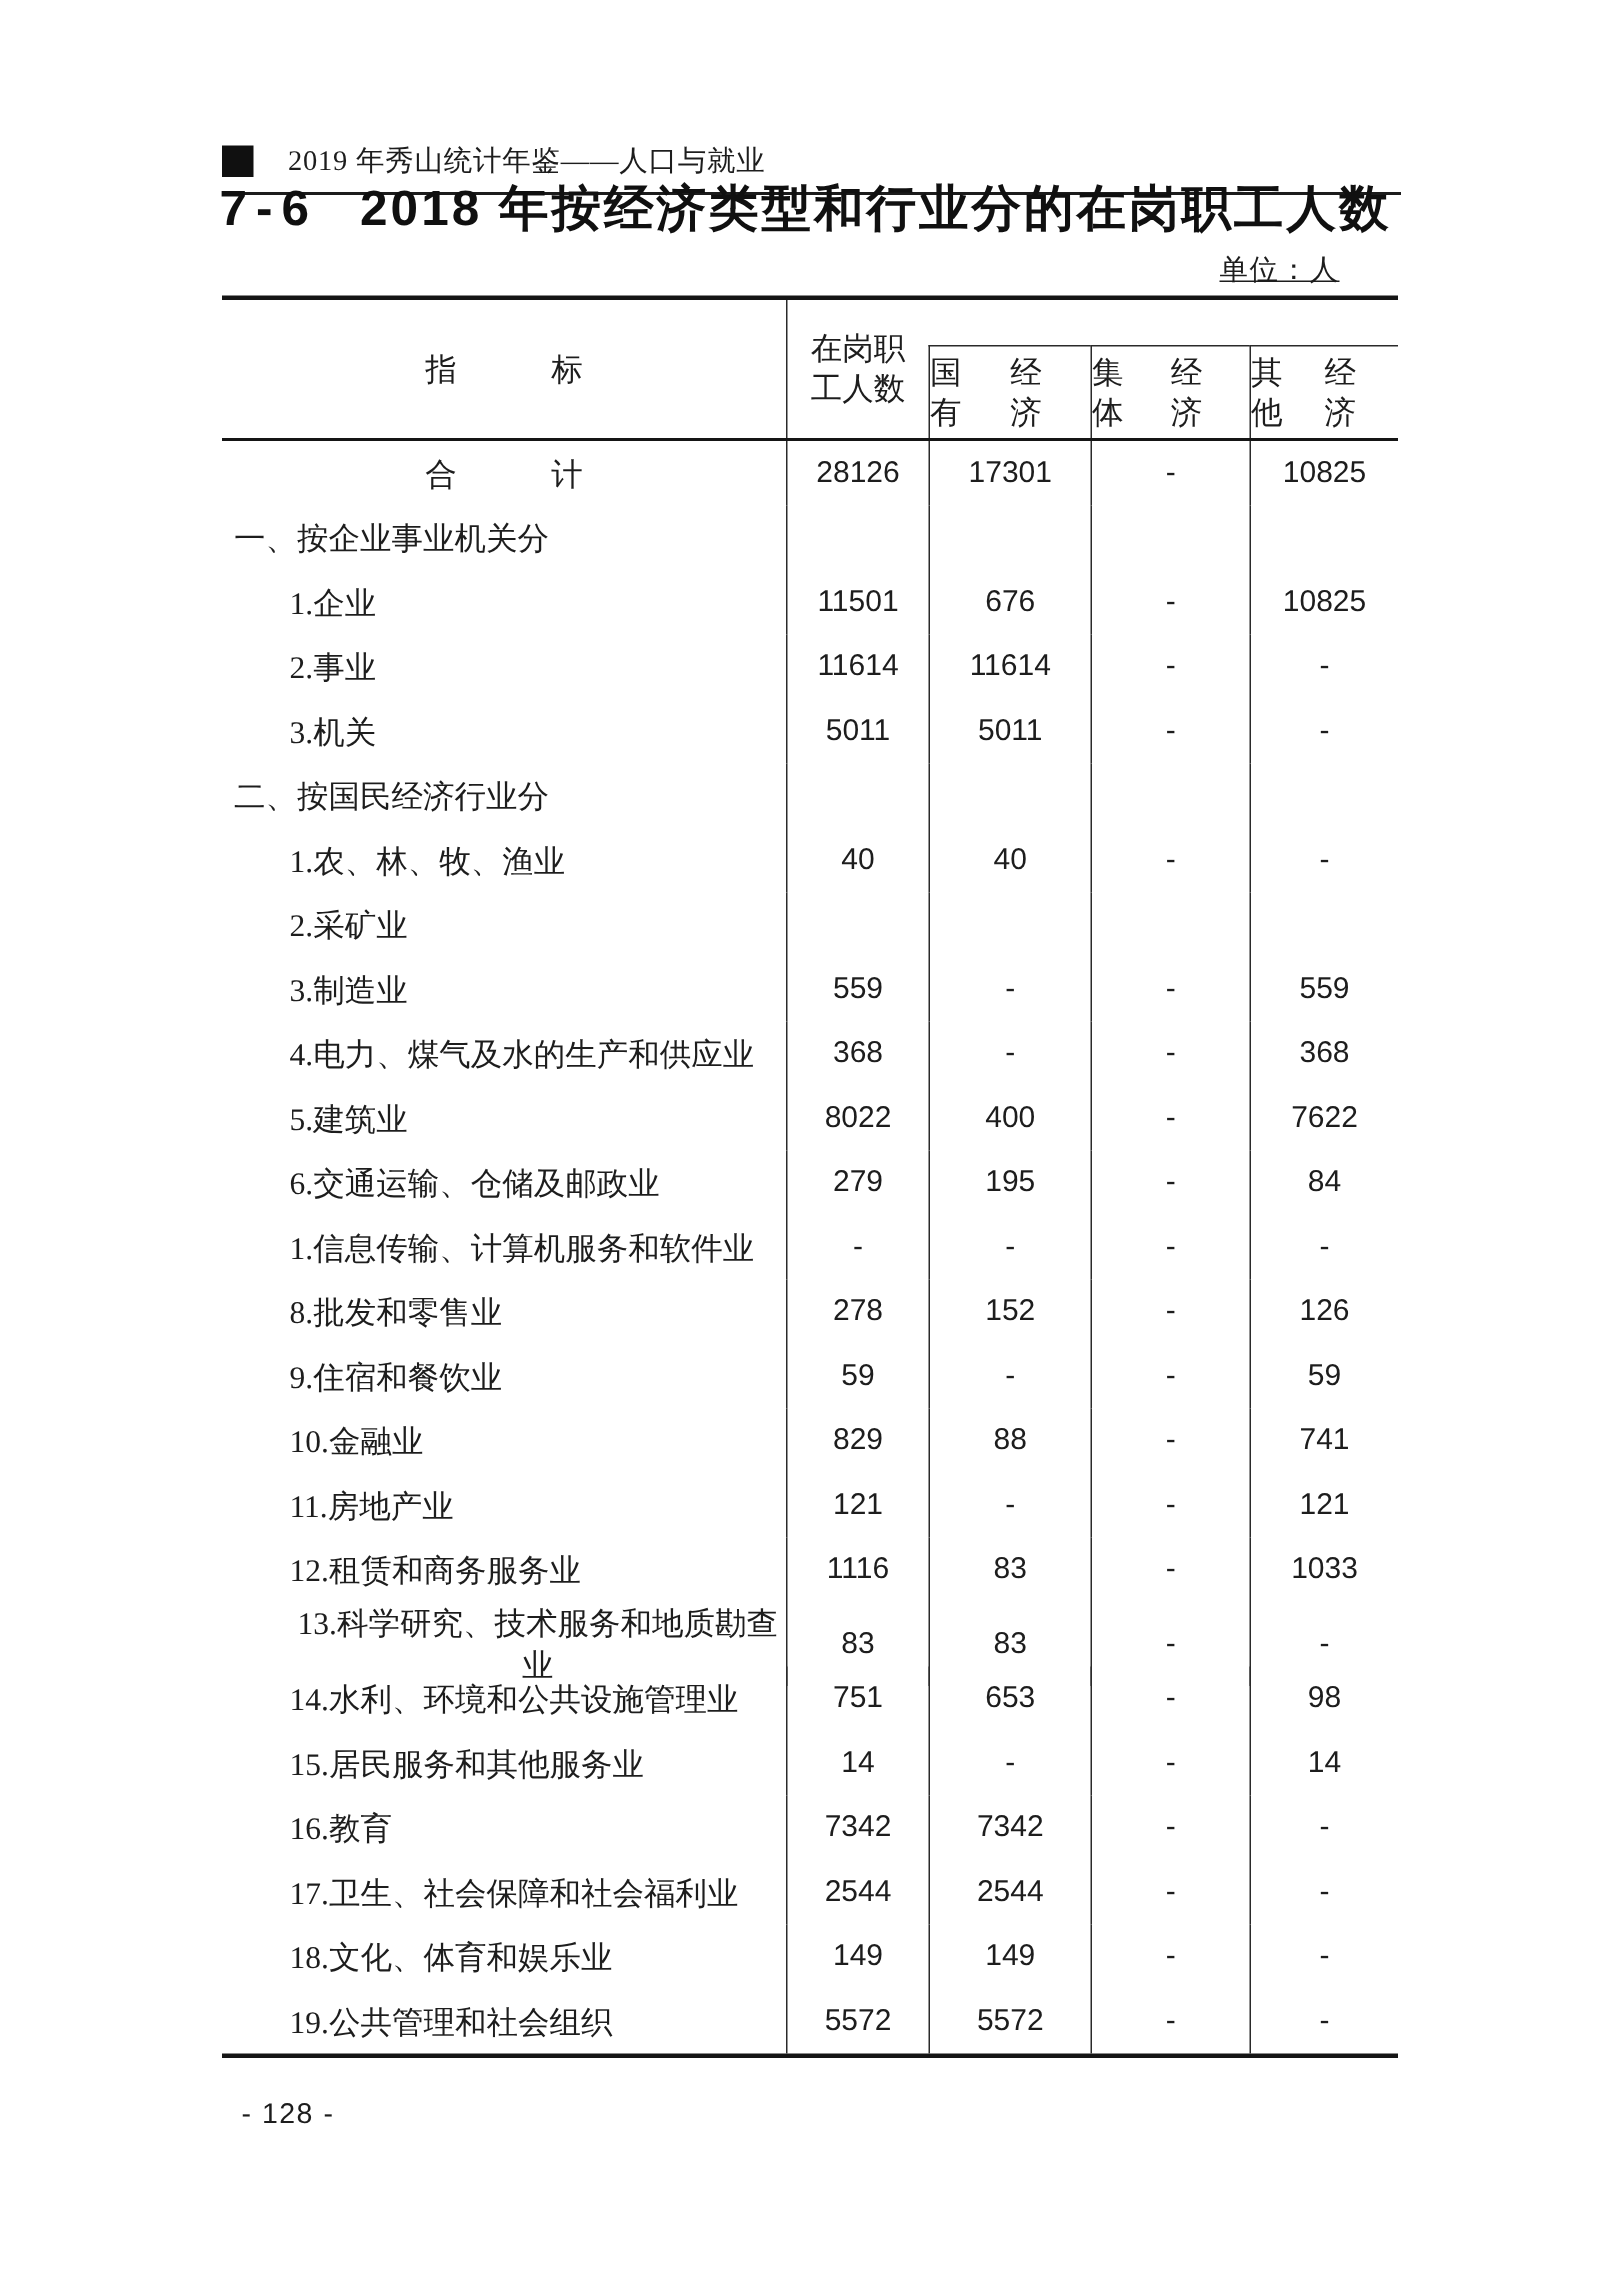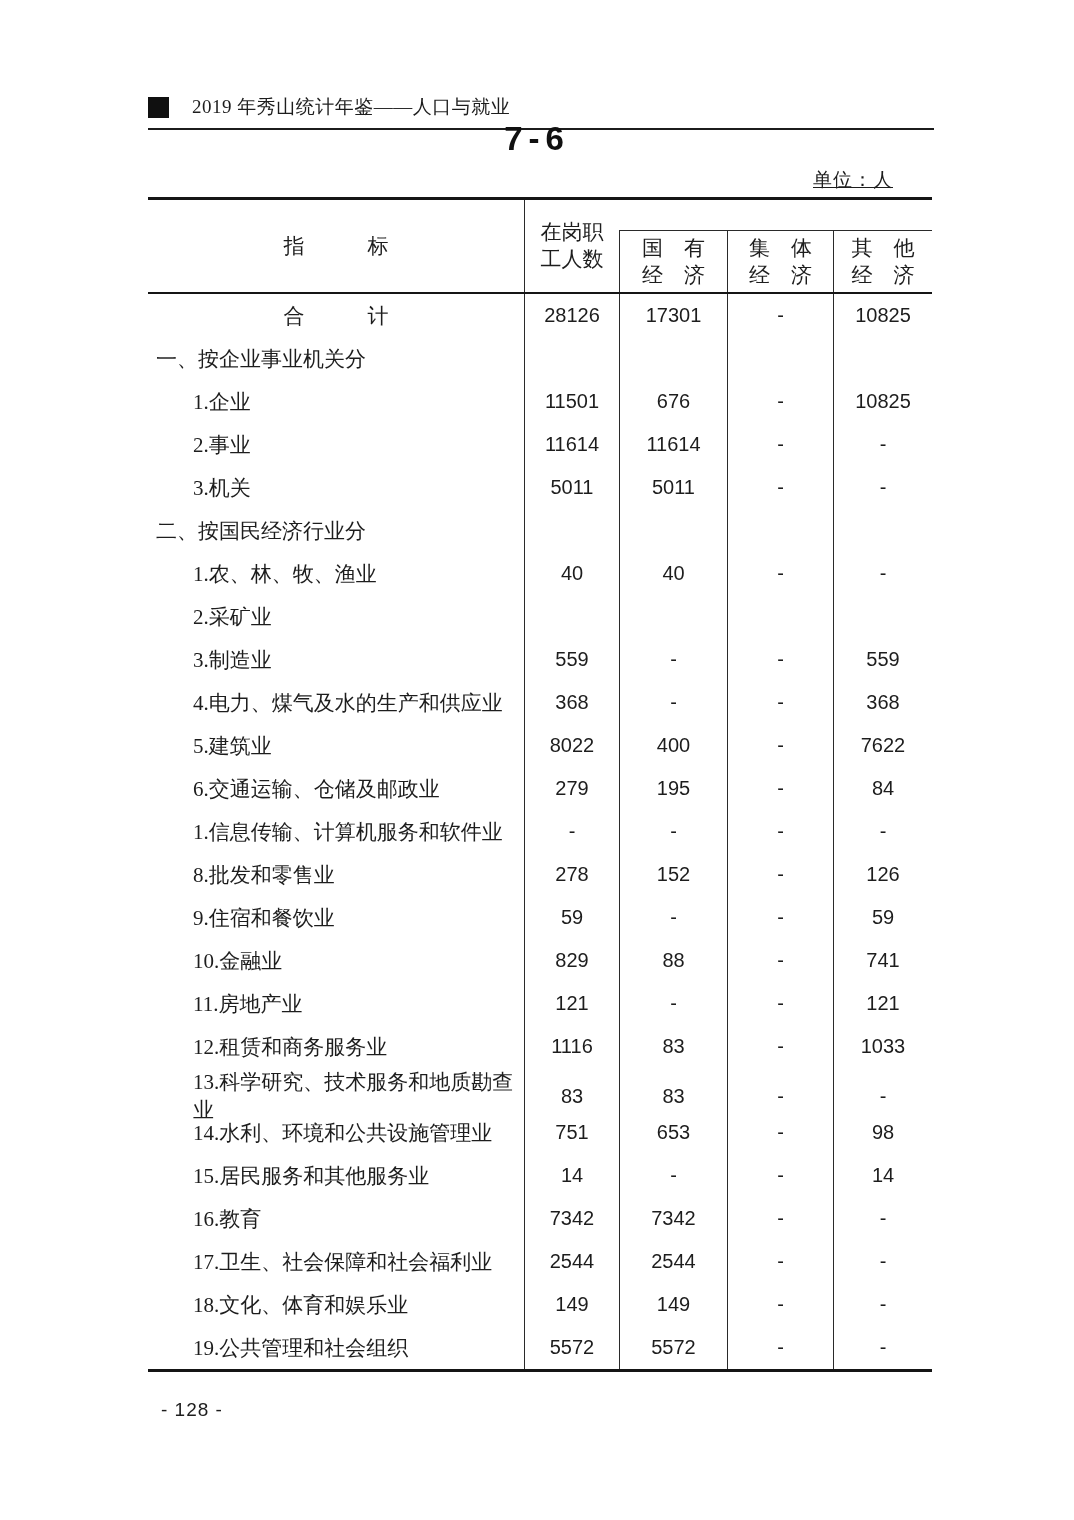--- a/index.html
+++ b/index.html
@@ -47,33 +47,33 @@
   }
   .th { display:flex; align-items:center; justify-content:center; }
   .th-indicator { grid-area:1/1/3/2; }
   .th-total {
     grid-area:1/2/3/3; border-left:1.5px solid #2a2a2a;
     flex-direction:column; line-height:27px;
   }
   .th-gap { grid-area:1/3/2/6; }
   .th-sub {
     border-left:1.5px solid #2a2a2a; border-top:1.5px solid #2a2a2a;
-    flex-direction:column; line-height:27px;font-family:Liberation Serif, serif;
+    line-height:27px;font-family:Liberation Serif, serif;
   }
   .th-sub-state      { grid-area:2/3/3/4; }
   .th-sub-collective { grid-area:2/4/3/5; }
   .th-sub-other      { grid-area:2/5/3/6; }
 
   .tbody { }
   .row {
     display:grid;
     grid-template-columns:376px 95px 108px 106px 99px;
     height:43px;
   }
-  .c-label { display:flex; align-items:center; font-size:21px; }
+  .c-label { display:flex; align-items:center; font-size:21px;text-align:center; }
   .row-total   .c-label { justify-content:center; }
   .row-section .c-label { padding-left:8px; }
   .row-item    .c-label { padding-left:45px; }
   .c-val {
     display:flex; align-items:center; justify-content:center;
     border-left:1.5px solid #2a2a2a;
     font-family:"Liberation Sans","DejaVu Sans",sans-serif;
     font-size:20px;
   }
 
@@ -86,20 +86,21 @@
 </head>
 <body>
 
 <div class="page-header">
   <span class="hdr-square"></span>
   <span>2019 年秀山统计年鉴——人口与就业</span>
 </div>
 
 <div class="title-row">
   <span class="title-number">7-6</span>
+  <span>2018 年按经济类型和行业分的在岗职工人数</span>
 </div>
 
 <div class="unit-label">单位：人</div>
 
 <div class="stat-table">
   <div class="thead">
     <div class="th th-indicator">指　　　标</div>
     <div class="th th-total">
       <span>在岗职</span>
       <span>工人数</span>

